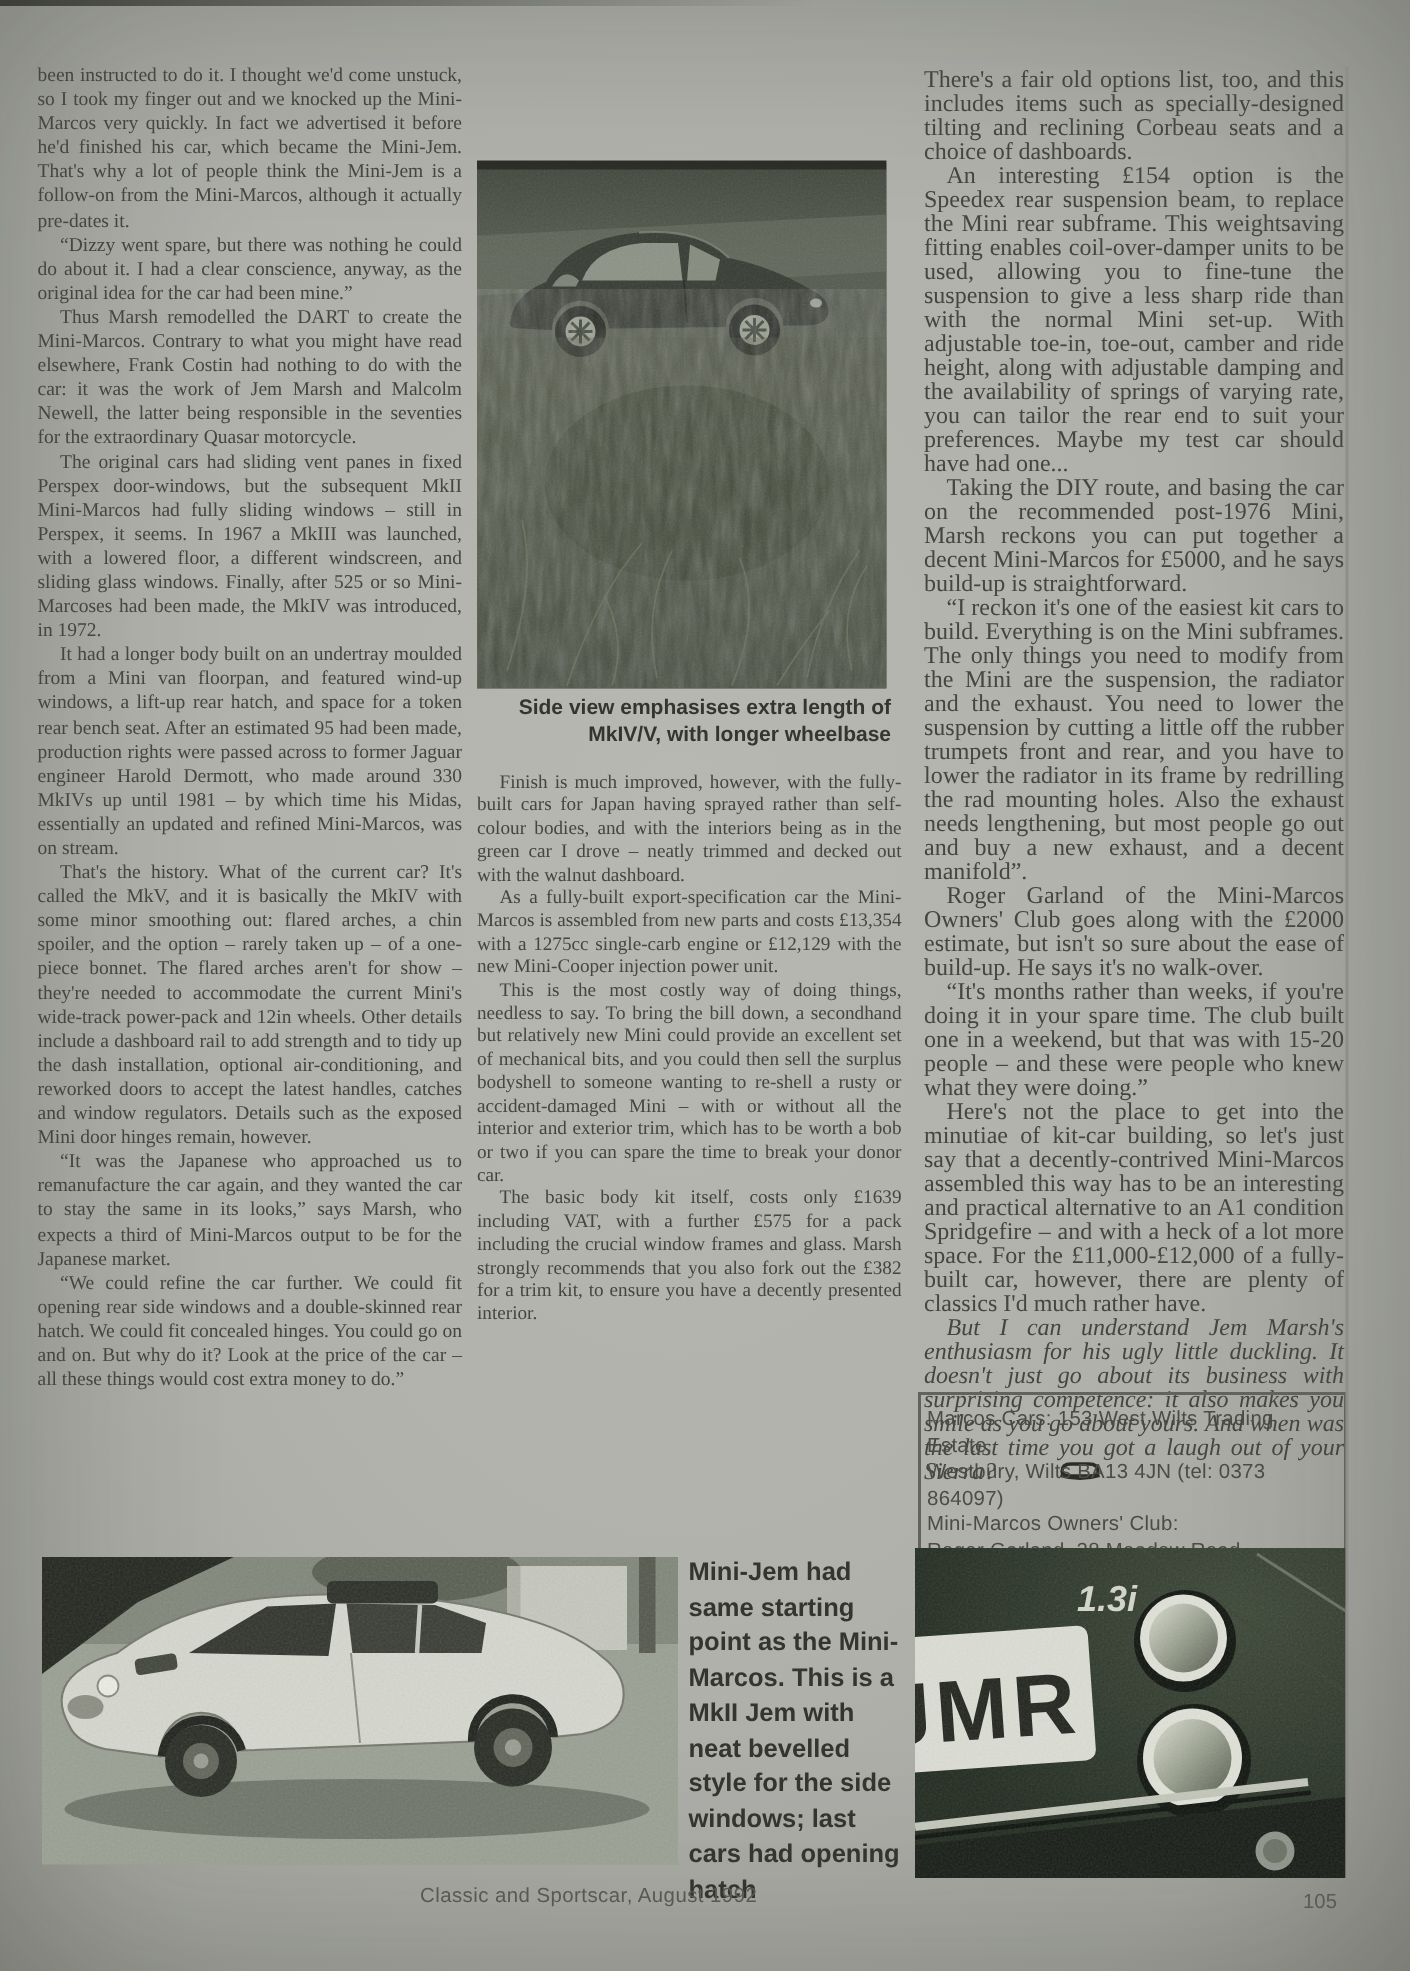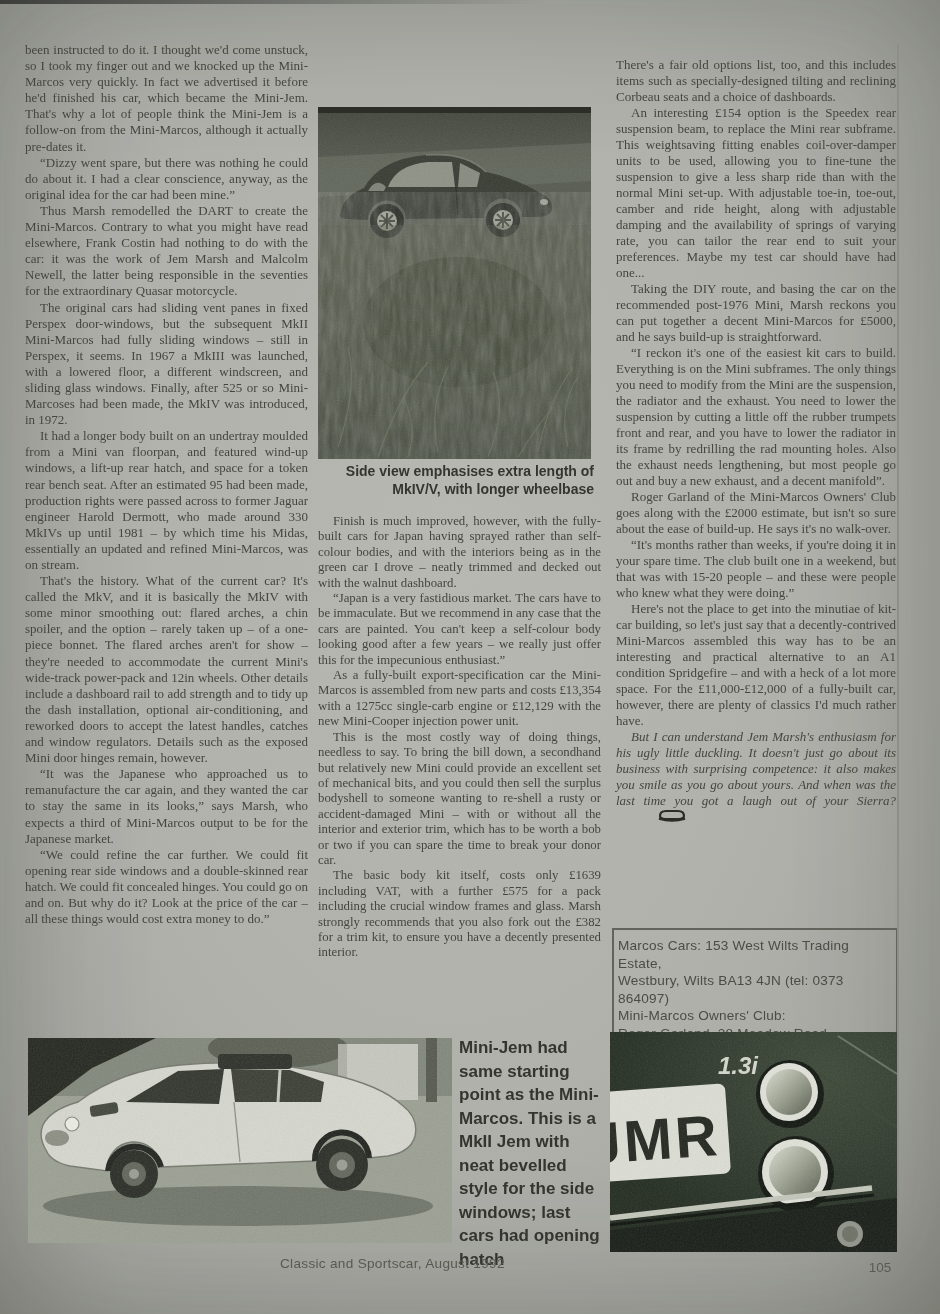--- a/index.html
+++ b/index.html
@@ -9,21 +9,21 @@
     box-shadow: inset 0 0 140px rgba(40,42,38,.30);
     font-family:"Liberation Serif", serif; color:#45463f;
   }
   .scan-edge { position:absolute; top:0; left:0; width:58%; height:4px;
     background:linear-gradient(to right, rgba(20,21,18,.65), rgba(20,21,18,0)); }
   .col { position:absolute; text-align:justify; }
   .col p { margin:0; text-indent:15px; }
   .col.first-flush p:first-child { text-indent:0; }
   .col-left  { left:25px;  top:42px;  width:283px; font-size:13px;   line-height:16.1px; }
   .col-mid   { left:318px; top:514px; width:283px; font-size:12.8px; line-height:15.4px; }
-  .col-right { left:616px; top:57px;  width:280px; font-size:13px;   line-height:16px; }
+  .col-right { left:616px; top:46px;  width:280px; font-size:16px;   line-height:16px; }
   .caption { font-family:"Liberation Sans", sans-serif; font-weight:bold; color:#34352f; }
   .caption-top { position:absolute; left:318px; top:463px; width:276px; font-size:14px; line-height:17.5px;text-align:right; }
   .caption-bottom { position:absolute; left:459px; top:1036px; width:148px; font-size:17px; line-height:23.5px; }
   .photo { position:absolute; overflow:hidden; background:#50544a; }
   .photo svg { display:block; width:100%; height:100%; }
   .photo-top { left:318px; top:107px; width:273px; height:352px; }
   .photo-bottom-left { left:28px; top:1038px; width:424px; height:205px; background:#9ba092; }
   .photo-bottom-right { left:610px; top:1032px; width:287px; height:220px; background:#222b20; }
   .contact-box { position:absolute; left:612px; top:928px; width:286px; box-sizing:border-box;
     border:2px solid #62635b; padding:7px 4px 8px 4px; text-align:left;
@@ -119,21 +119,20 @@
       </g>
       <rect width="273" height="352" filter="url(#grain)" opacity="0.13"></rect>
       <rect x="0" y="0" width="273" height="6" fill="#24261f" opacity="0.8"></rect>
     </svg>
   </div>
 
   <div class="caption caption-top">Side view emphasises extra length of MkIV/V, with longer wheelbase</div>
 
   <div class="col col-mid">
       <p>Finish is much improved, however, with the fully-built cars for Japan having sprayed rather than self-colour bodies, and with the interiors being as in the green car I drove – neatly trimmed and decked out with the walnut dashboard.</p>
-      <p>“Japan is a very fastidious market. The cars have to be immaculate. But we recommend in any case that the cars are painted. You can't keep a self-colour body looking good after a few years – we really just offer this for the impecunious enthusiast.”</p>
       <p>As a fully-built export-specification car the Mini-Marcos is assembled from new parts and costs £13,354 with a 1275cc single-carb engine or £12,129 with the new Mini-Cooper injection power unit.</p>
       <p>This is the most costly way of doing things, needless to say. To bring the bill down, a secondhand but relatively new Mini could provide an excellent set of mechanical bits, and you could then sell the surplus bodyshell to someone wanting to re-shell a rusty or accident-damaged Mini – with or without all the interior and exterior trim, which has to be worth a bob or two if you can spare the time to break your donor car.</p>
       <p>The basic body kit itself, costs only £1639 including VAT, with a further £575 for a pack including the crucial window frames and glass. Marsh strongly recommends that you also fork out the £382 for a trim kit, to ensure you have a decently presented interior.</p>
     </div>
 
   <div class="col col-right first-flush">
     <div>
         <p>There's a fair old options list, too, and this includes items such as specially-designed tilting and reclining Corbeau seats and a choice of dashboards.</p>
         <p>An interesting £154 option is the Speedex rear suspension beam, to replace the Mini rear subframe. This weightsaving fitting enables coil-over-damper units to be used, allowing you to fine-tune the suspension to give a less sharp ride than with the normal Mini set-up. With adjustable toe-in, toe-out, camber and ride height, along with adjustable damping and the availability of springs of varying rate, you can tailor the rear end to suit your preferences. Maybe my test car should have had one...</p>
         <p>Taking the DIY route, and basing the car on the recommended post-1976 Mini, Marsh reckons you can put together a decent Mini-Marcos for £5000, and he says build-up is straightforward.</p>

